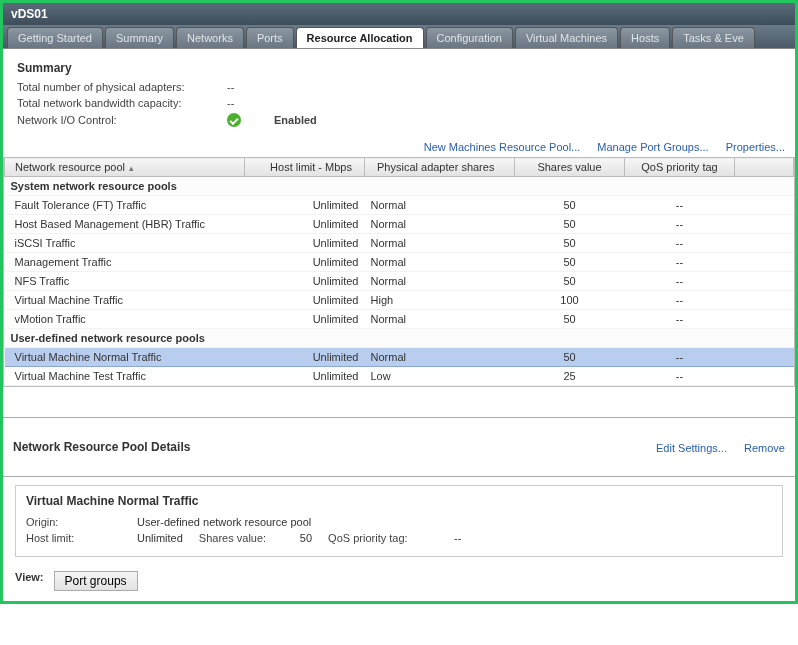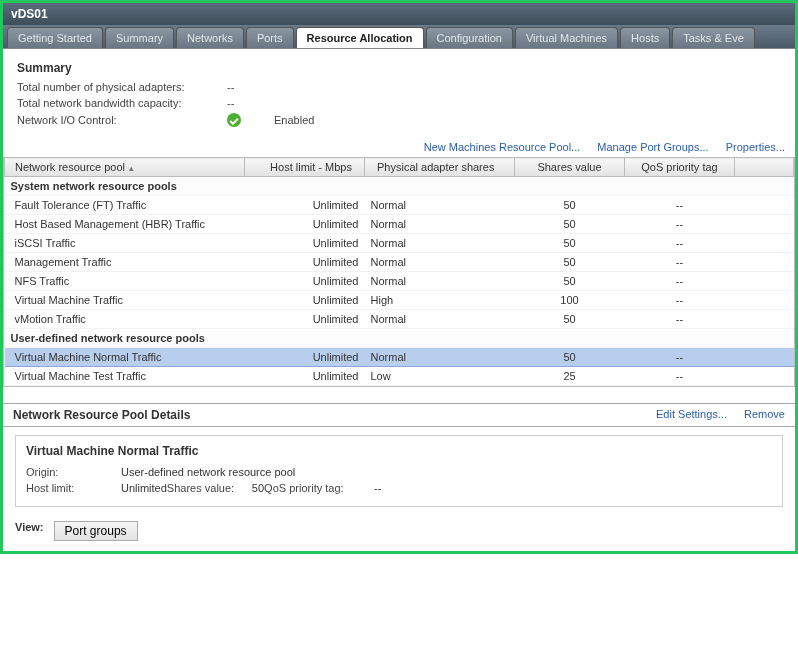--- a/index.html
+++ b/index.html
@@ -73,40 +73,40 @@
   }
   .row.selected td { background: #b9cdee; border-top:1px solid #8aa7d6; border-bottom:1px solid #8aa7d6; }
   .table-frame { border: 1px solid #bcbcbc; border-top:none; }
   .col-name { width: 240px; padding-left: 10px !important; }
   .col-limit { width: 120px; text-align: right !important; }
   .col-shares { width: 150px; }
   .col-sval { width: 110px; text-align: center !important; }
   .col-qos { width: 110px; text-align: center !important; }
   .sort-ind { font-size: 9px; color:#777; margin-left:4px; }
   .details-bar {
-    display:flex; justify-content: space-between; align-items:flex-start;
+    display:flex; justify-content: space-between; align-items:flex-end;
     border-top: 1px solid #aaa; border-bottom: 1px solid #aaa;
-    padding: 4px 10px; margin-top: 16px;
+    padding: 22px 10px; margin-top: 30px;
   }
   .details-bar .title { font-weight: bold; font-size: 12px; }
   .details-box {
     border: 1px solid #ccc; margin: 8px 12px 10px; padding: 8px 10px 10px;
     background: #fff;
   }
   .details-box h4 { font-size: 12px; font-weight: bold; margin-bottom: 6px; }
   .kv { display:flex; flex-wrap: wrap; align-items:center; }
   .kv .k { width: 95px; color:#444; margin: 2px 0;}
-  .kv .v { margin-right: 30px; color:#333; margin: 2px 0;}
+  .kv .v { margin-right: 30px; color:#333; margin: 2px 16px;}
   .view-row { display:flex; align-items:flex-start; padding: 4px 12px 10px; }
   .view-label { font-weight: bold; margin-right: 10px; }
   .btn {
     background: linear-gradient(#f6f6f6,#e2e2e2);
     border: 1px solid #aaa; padding: 2px 10px; font-size:12px; cursor:pointer;
   }
-  .enabled-text { font-weight: normal; padding-left: 27px; }
+  .enabled-text { font-weight: bold; padding-left: 27px; }
 </style>
 </head>
 <body>
 
 <div class="window">
   <div class="titlebar">vDS01</div>
 
   <div class="tabbar">
       <div class="tab">Getting Started</div>
       <div class="tab">Summary</div>

